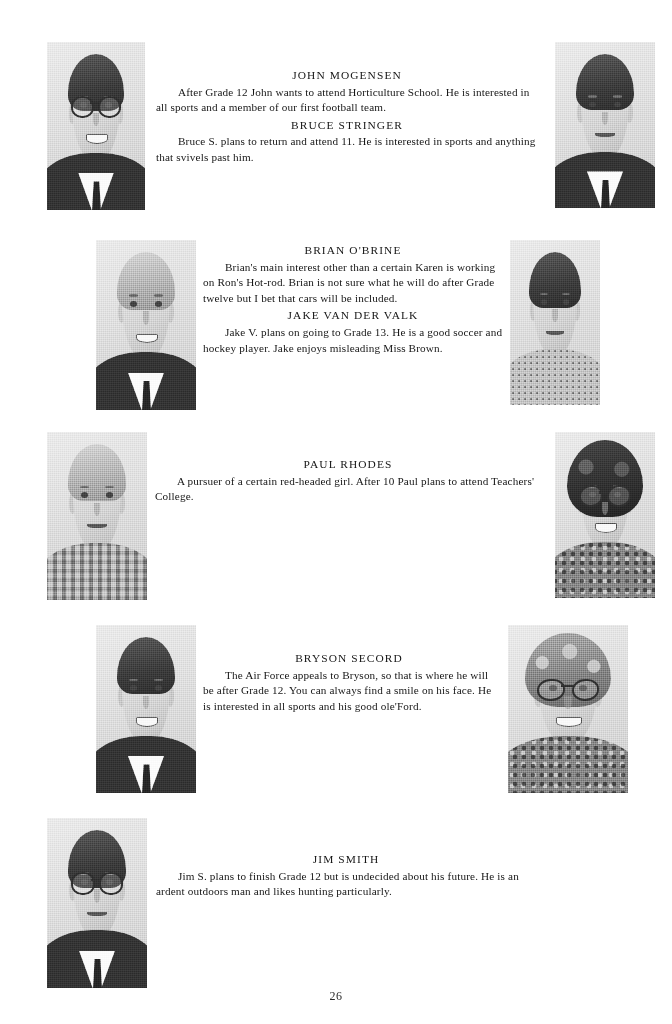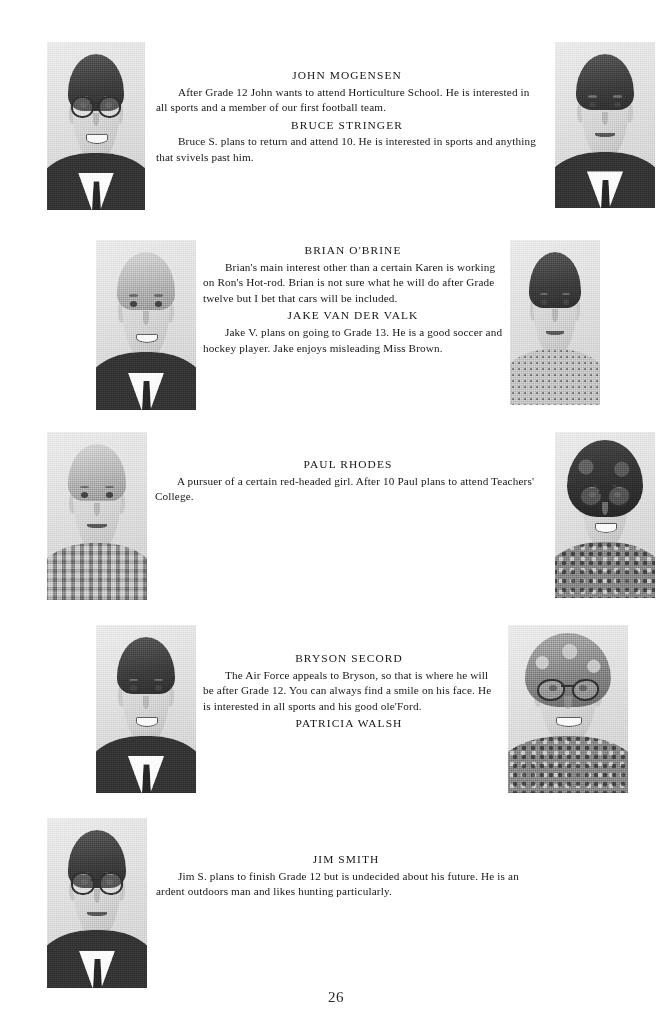--- a/index.html
+++ b/index.html
@@ -251,21 +251,21 @@
     margin: 0 0 2px 0;
     text-indent: 22px;
     text-align: left;
   }
 
   .page-number {
     position: absolute;
     left: 0;
     right: 0;
     text-align: center;
-    font-size: 15px;
+    font-size: 12px;
     color: #2a2a2a;
     letter-spacing: .4px;
   }
 </style>
 </head>
 <body>
 
 <div class="page">
 
   <div class="photo smiling" style="left:47px; top:42px; width:98px; height:168px;">
@@ -308,21 +308,21 @@
     <div class="shoulders"></div>
     <div class="collar"></div>
     <div class="tie"></div>
     <div class="halftone"></div>
   </div>
 
   <div class="textblock" style="left:156px; top:68px; width:382px;">
     <div class="entry-name">JOHN MOGENSEN</div>
     <div class="entry-body">After Grade 12 John wants to attend Horticulture School. He is interested in all sports and a member of our first football team.</div>
     <div class="entry-name">BRUCE STRINGER</div>
-    <div class="entry-body">Bruce S. plans to return and attend 10.  He is interested in sports and anything that svivels past him.</div>
+    <div class="entry-body">Bruce S. plans to return and attend 11.  He is interested in sports and anything that svivels past him.</div>
   </div>
 
   <div class="photo light-hair smiling" style="left:96px; top:240px; width:100px; height:170px;">
     <div class="bg"></div>
     <div class="ear l"></div>
     <div class="ear r"></div>
     <div class="neck"></div>
     <div class="face"></div>
     <div class="hair"></div>
     <div class="brow l"></div>
@@ -442,21 +442,20 @@
     </div>
     <div class="nose"></div>
     <div class="mouth"></div>
     <div class="shoulders"></div>
     <div class="halftone"></div>
   </div>
 
   <div class="textblock" style="left:203px; top:651px; width:292px;">
     <div class="entry-name">BRYSON SECORD</div>
     <div class="entry-body">The Air Force appeals to Bryson, so that is where he will be after Grade 12. You can always find a smile on his face. He is interested in all sports and his good ole'Ford.</div>
-    <div class="entry-name">PATRICIA WALSH</div>
   </div>
 
   <div class="photo" style="left:47px; top:818px; width:100px; height:170px;">
     <div class="bg"></div>
     <div class="ear l"></div>
     <div class="ear r"></div>
     <div class="neck"></div>
     <div class="face"></div>
     <div class="hair"></div>
     <div class="brow l"></div>

